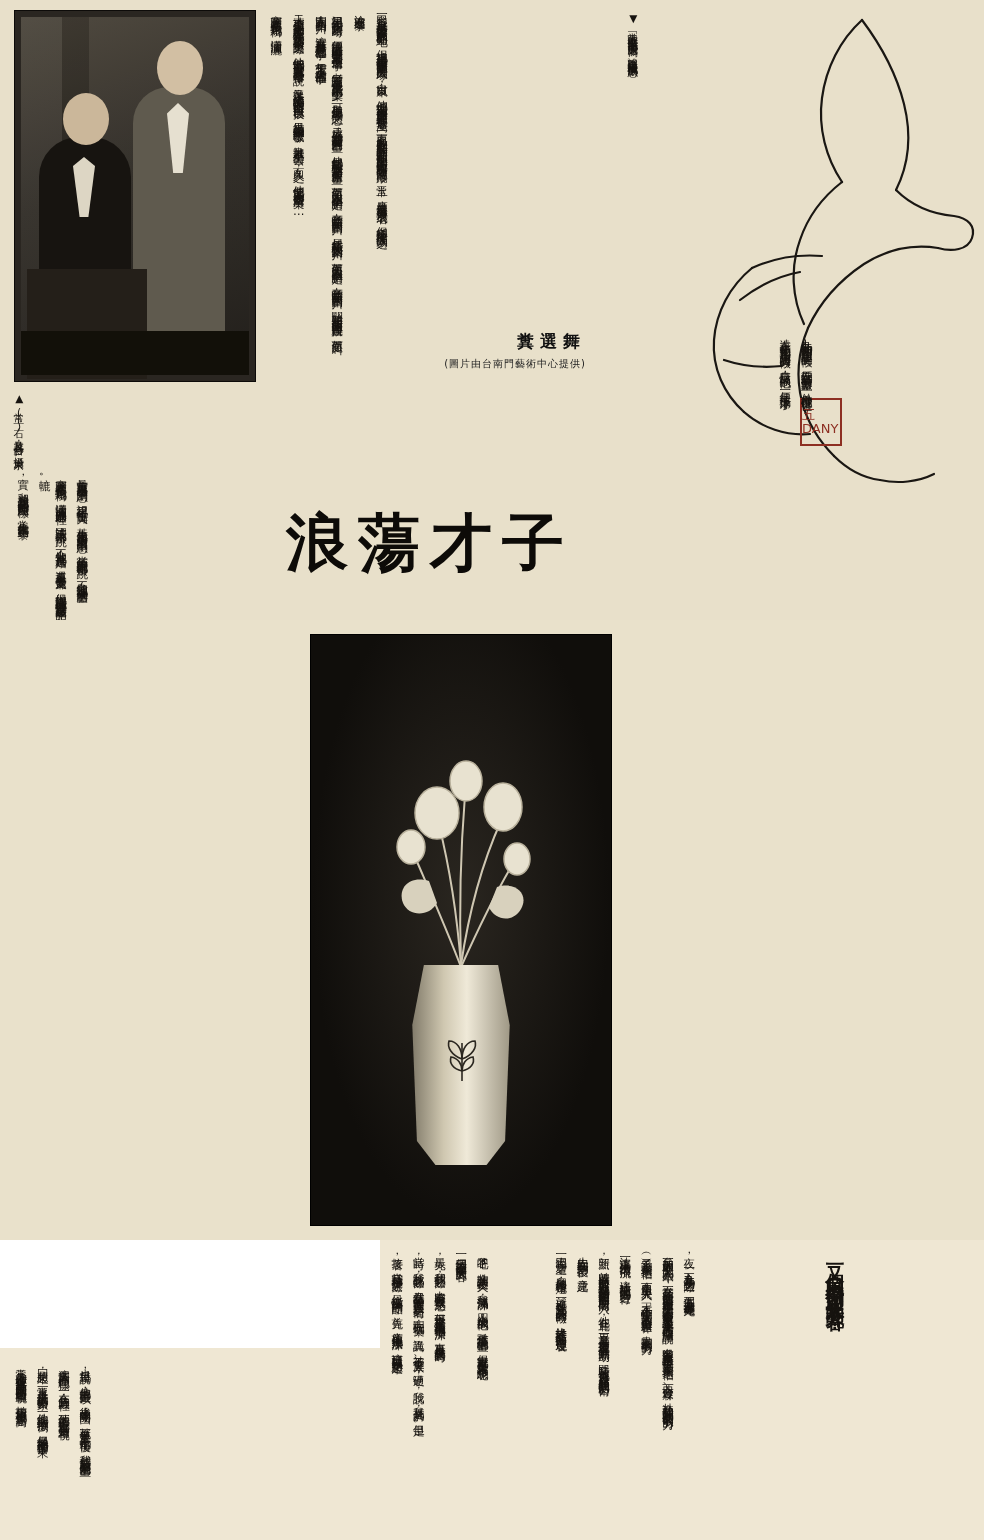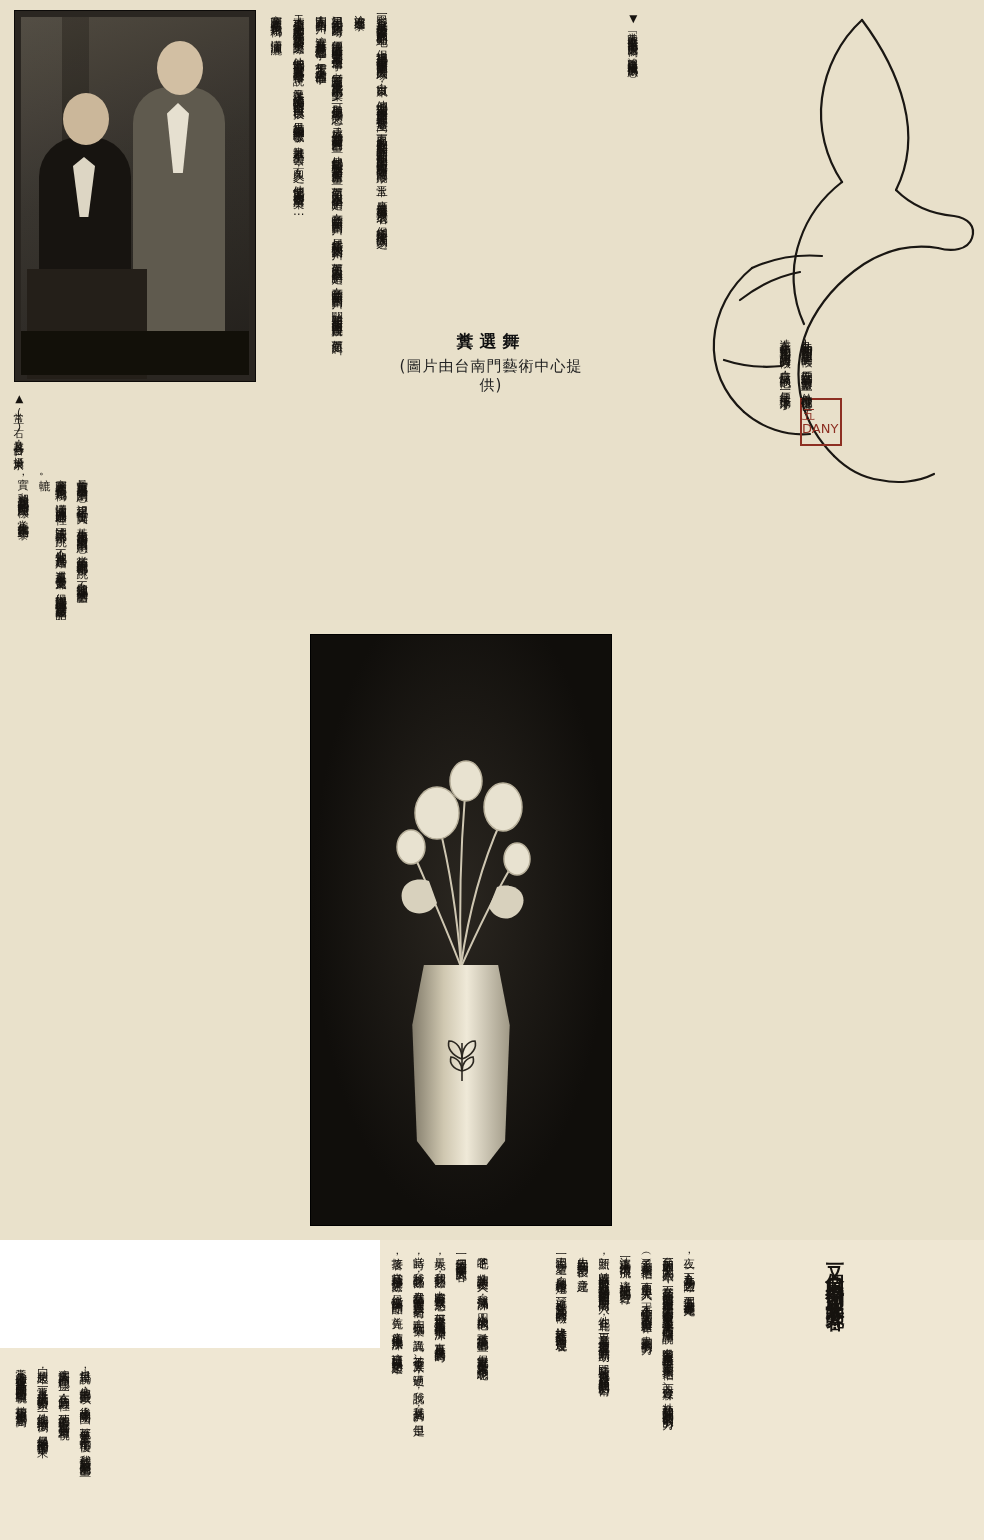--- a/index.html
+++ b/index.html
@@ -53,23 +53,23 @@
 
   
   .nude{position:absolute;left:612px;top:0;width:372px;height:520px;}
   .nude svg{display:block;}
   .nude-caption{position:absolute;left:626px;top:12px;height:300px;}
 
   
   .colset-top{position:absolute;left:262px;top:6px;height:330px;display:flex;flex-direction:row-reverse;gap:0;}
   .colset-top .v{height:330px;margin-left:6px;}
 
-  .kicker{position:absolute;left:396px;top:330px;width:190px;text-align:center;}
+  .kicker{position:absolute;left:396px;top:330px;width:190px;text-align:right;}
   .kicker .k1{font-family:"DejaVu Sans",sans-serif;font-size:17px;font-weight:bold;letter-spacing:6px;color:#111;}
-  .kicker .k2{font-family:"DejaVu Sans",sans-serif;font-size:15px;letter-spacing:1px;color:#222;margin-top:4px;}
+  .kicker .k2{font-family:"DejaVu Sans",sans-serif;font-size:10px;letter-spacing:1px;color:#222;margin-top:4px;}
 
   .headline{
     position:absolute;left:272px;top:372px;
     font-family:"DejaVu Sans",sans-serif;
     font-size:62px;font-weight:bold;letter-spacing:6px;color:#0d0b08;
     line-height:1;
     -webkit-text-stroke:1px #0d0b08;
   }
   .subbar{
     position:absolute;left:282px;top:466px;width:386px;height:40px;
@@ -190,20 +190,21 @@
 
     <div class="nude-caption">
       <div class="v sm">▼常玉的「裸女」以毛筆一筆而成的速寫，說明自己書法根柢深的依憑。</div>
     </div>
 
     <div class="kicker">
       <div class="k1">糞選舞</div>
       <div class="k2">(圖片由台南門藝術中心提供)</div>
     </div>
 
+    <div class="headline2">浪蕩才子</div>
 
     <div class="seal">
       <span>五
 DANY</span>
     </div>
 
     <div class="colset-right-top">
       <div class="v">九九年的初期在四川念中學的時候，便看到當時的新派畫、外帶幾位傳世</div>
       <div class="v">遠在六十年代初期在四川念書的時候，身懷巨款的他，便是一位浪蕩才子</div>
     </div>

